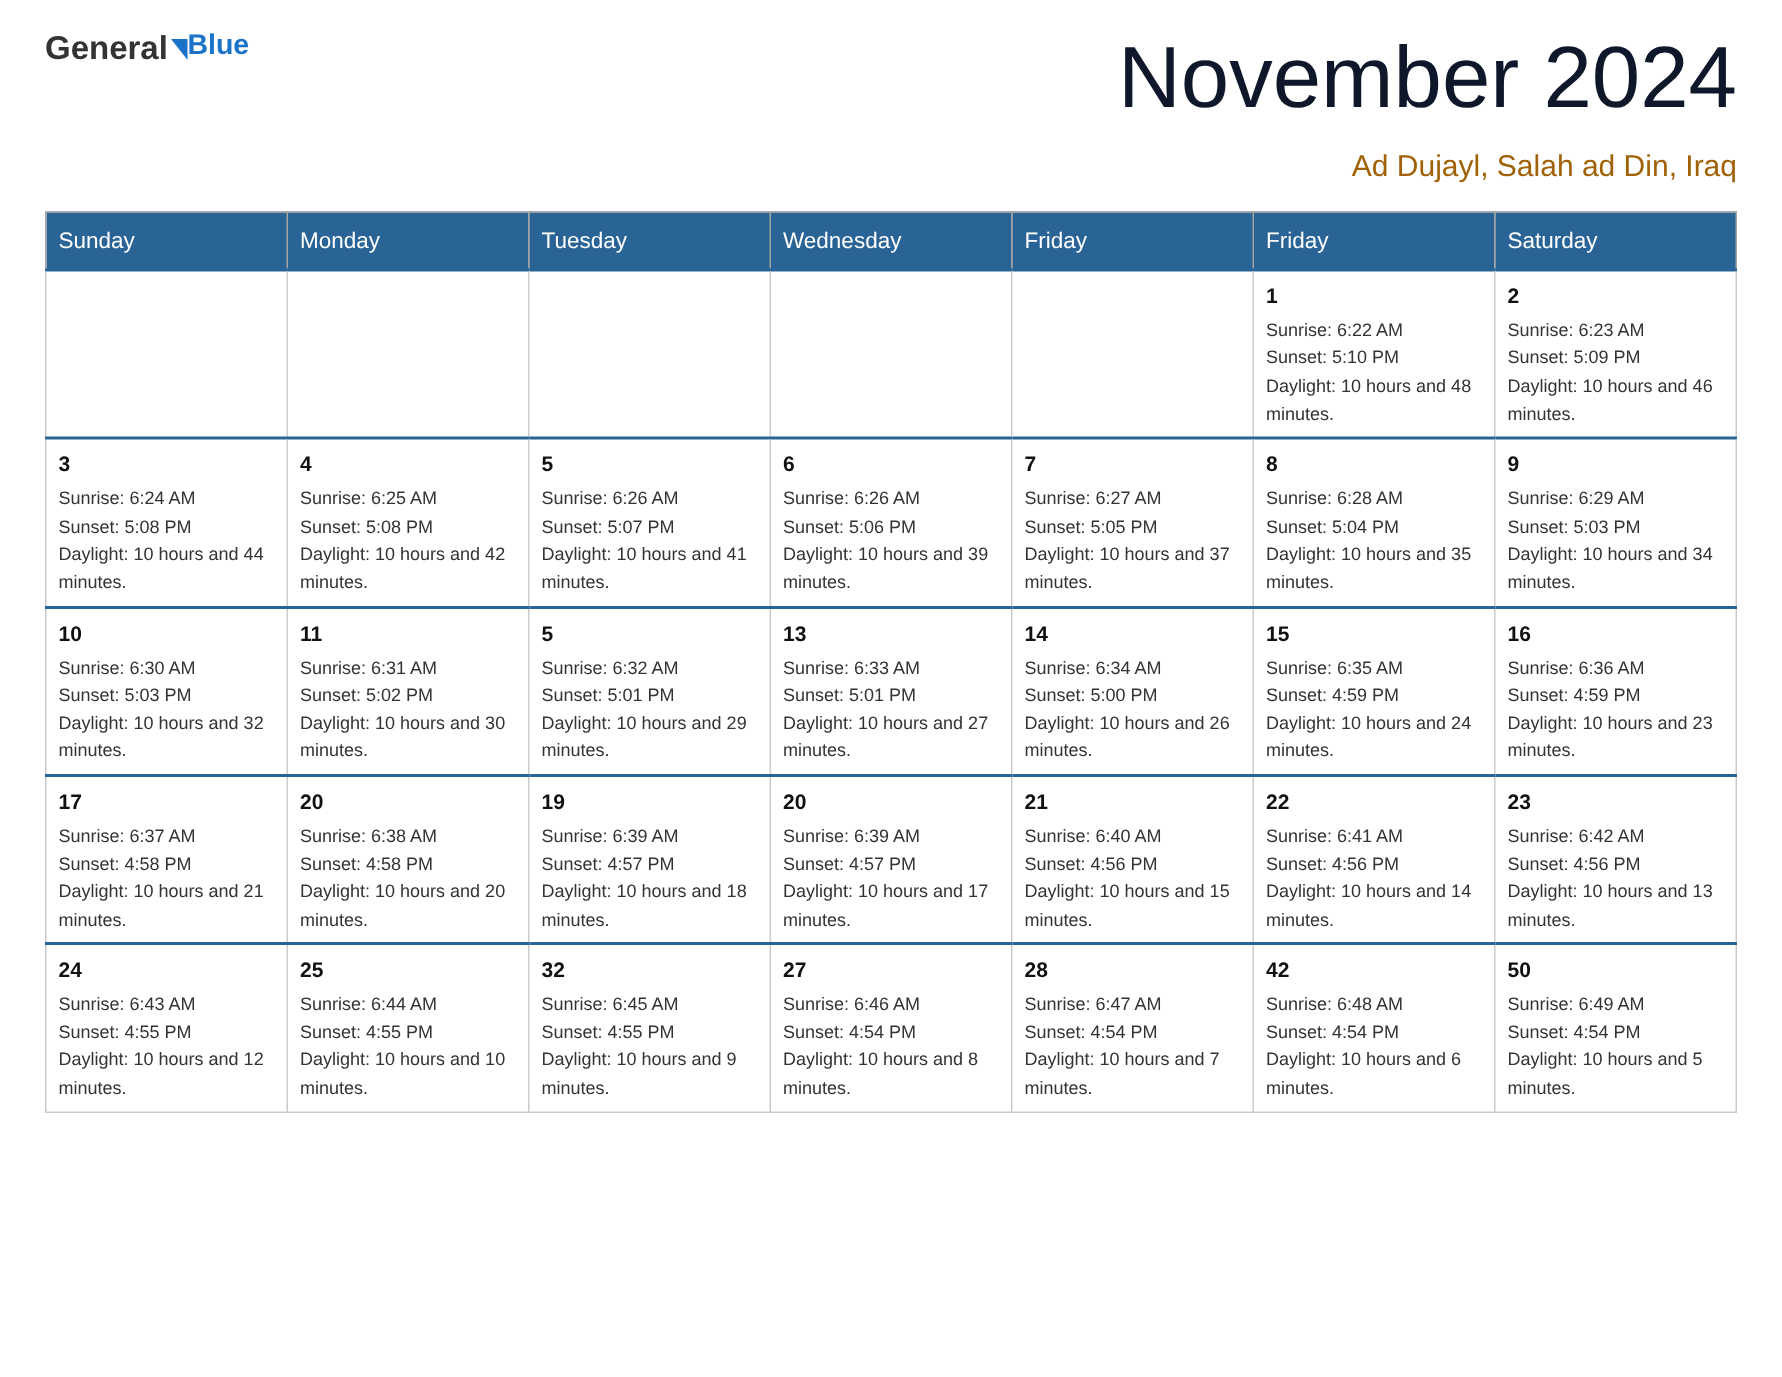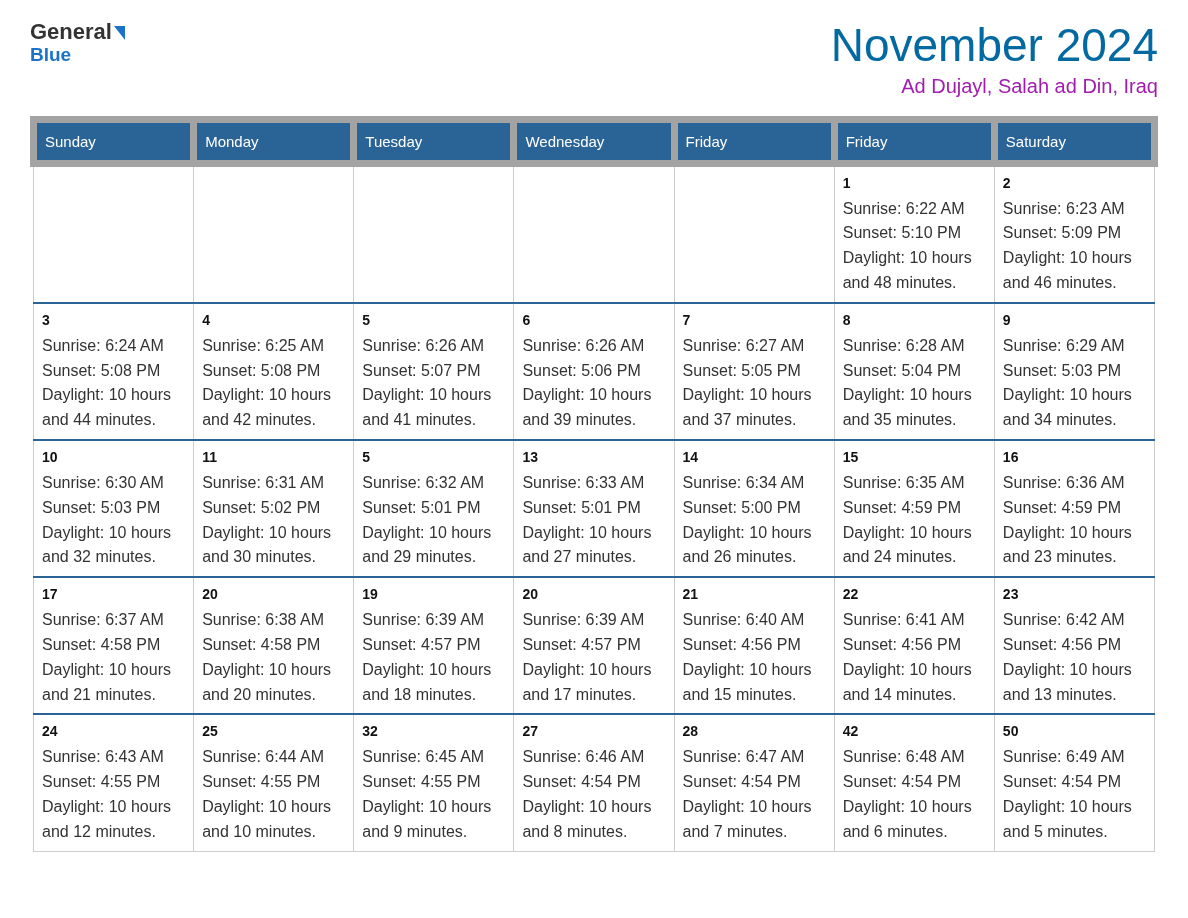--- a/index.html
+++ b/index.html
@@ -11,21 +11,21 @@
       min-height: 918px;
     }
     .header {
       display: flex;
       justify-content: space-between;
       align-items: flex-start;
       margin-bottom: 18px;
     }
     .logo {
       display: flex;
-      flex-direction: column;
+      flex-direction: row;
       align-items: flex-start;
     }
     .logo-text {
       font-size: 22px;
       font-weight: bold;
       color: #333;
       line-height: 1.1;
     }
     .logo-line1 {
       display: flex;
@@ -33,43 +33,43 @@
     }
     .logo-line2 {
       color: #1a73c8;
       font-size: 19px;
       font-weight: bold;
     }
     .title-area {
       text-align: right;
     }
     .main-title {
-      font-size: 46px;
+      font-size: 58px;
       font-weight: normal;
-      color: #0369a1;
+      color: #0f172a;
       line-height: 1.1;
     }
     .subtitle {
       font-size: 20px;
-      color: #a21caf;
-      margin-top: 4px;
+      color: #a16207;
+      margin-top: 16px;
     }
     .calendar {
       width: 100%;
       border-collapse: collapse;
       border: 1px solid #aaa;
     }
     .calendar th {
       background-color: #2a6496;
       color: #fff;
       font-size: 15px;
       font-weight: normal;
       padding: 10px 8px;
       text-align: left;
-      border: 7px solid #a3a3a3;
+      border: 1px solid #a3a3a3;
     }
     .calendar td {
       vertical-align: top;
       padding: 6px 8px;
       border: 1px solid #ccc;
       width: 14.28%;
       min-height: 110px;
       font-size: 12.5px;
       color: #333;
       line-height: 1.5;
@@ -78,21 +78,21 @@
       background: #fff;
     }
     .day-number {
       font-size: 14px;
       font-weight: bold;
       color: #111;
       display: block;
       margin-bottom: 3px;
     }
     .day-info {
-      font-size: 16px;
+      font-size: 12px;
       color: #333;
       line-height: 1.55;
     }
     .week-row td {
       border-top: 2px solid #2a6496;
     }
   </style>
 </head>
 <body>
 

